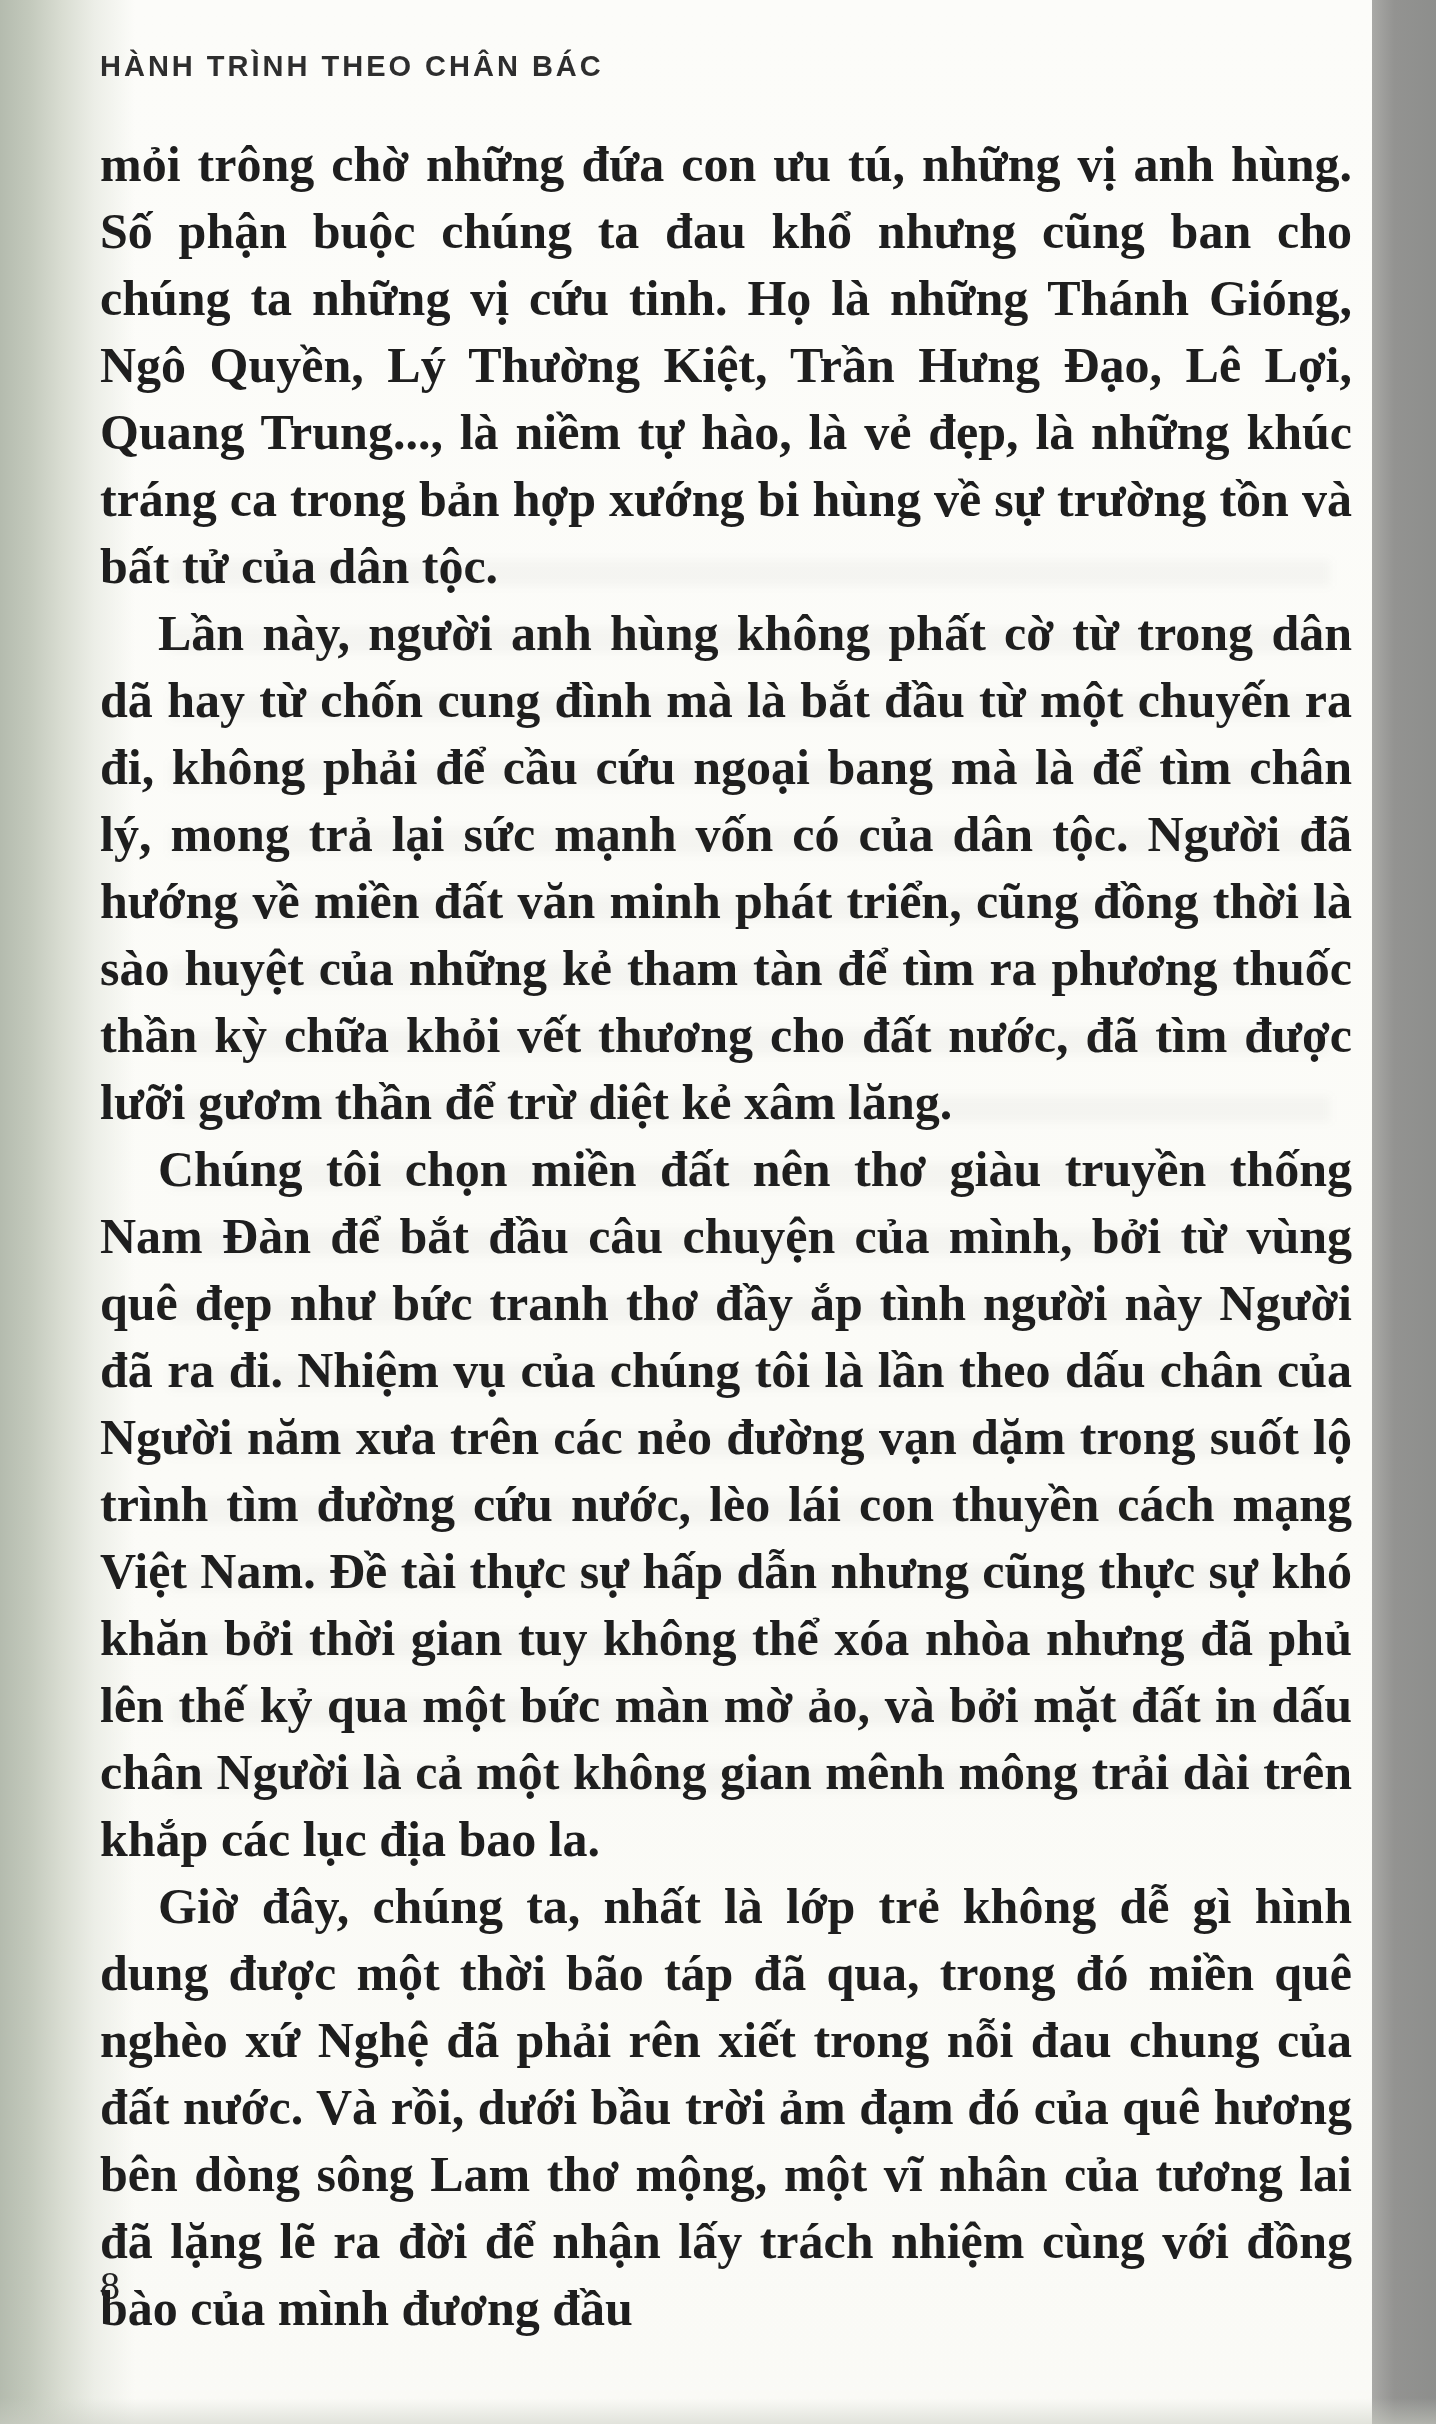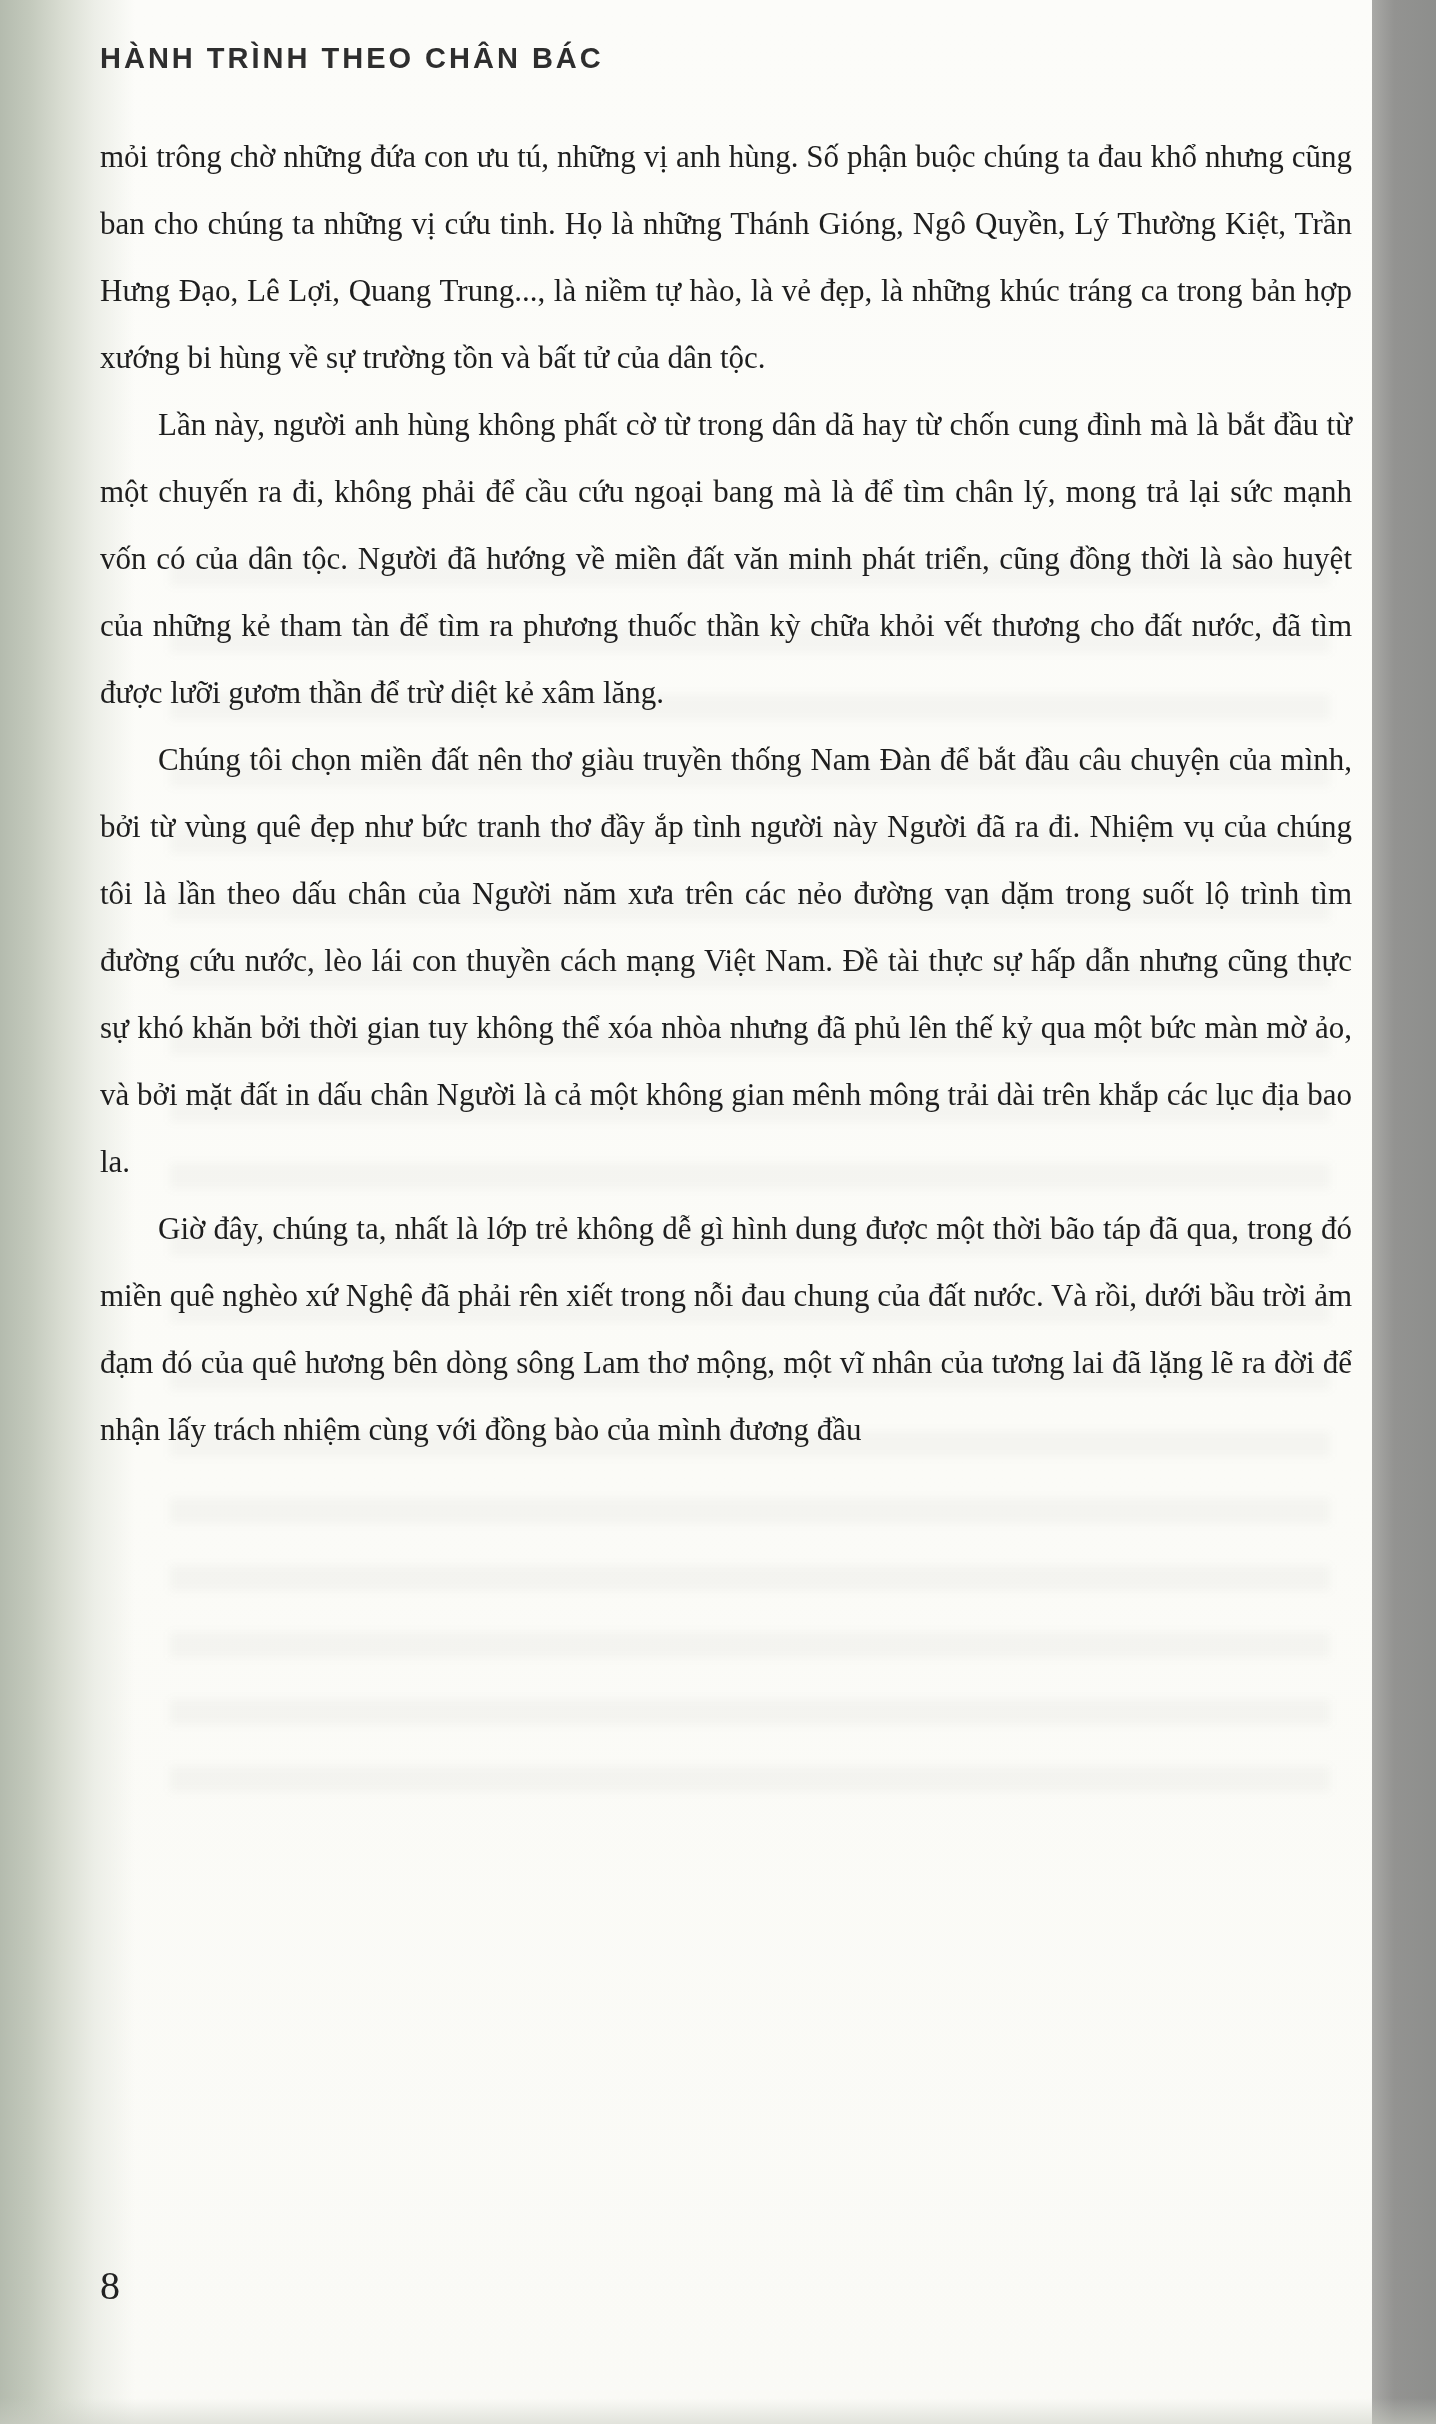--- a/index.html
+++ b/index.html
@@ -53,40 +53,41 @@
       rgba(90,100,90,0.045) 26px,
       rgba(90,100,90,0) 26px,
       rgba(90,100,90,0) 67px);
     filter: blur(4px);
     pointer-events: none;
   }
 
   .page-content {
     position: absolute;
     left: 100px;
-    top: 4px;
+    top: 12px;
     width: 1252px;
     color: #1f1f1f;
   }
 
   .running-header {
     padding-top: 38px;
     font-family: "Liberation Sans", sans-serif;
     font-weight: 600;
     font-size: 29px;
     letter-spacing: 3px;
     color: #2e2e2e;
   }
 
   .text-block {
     margin-top: 48px;
-    font-size: 31px;
+    font-size: 50px;
     line-height: 67px;
     text-align: justify;
     color: #1e1e1e;
+    font-weight: bold;
   }
   .text-block p {
     margin: 0;
     text-indent: 58px;
   }
   .text-block p + p {
   }
   .text-block p.continuation {
     text-indent: 0;
   }

